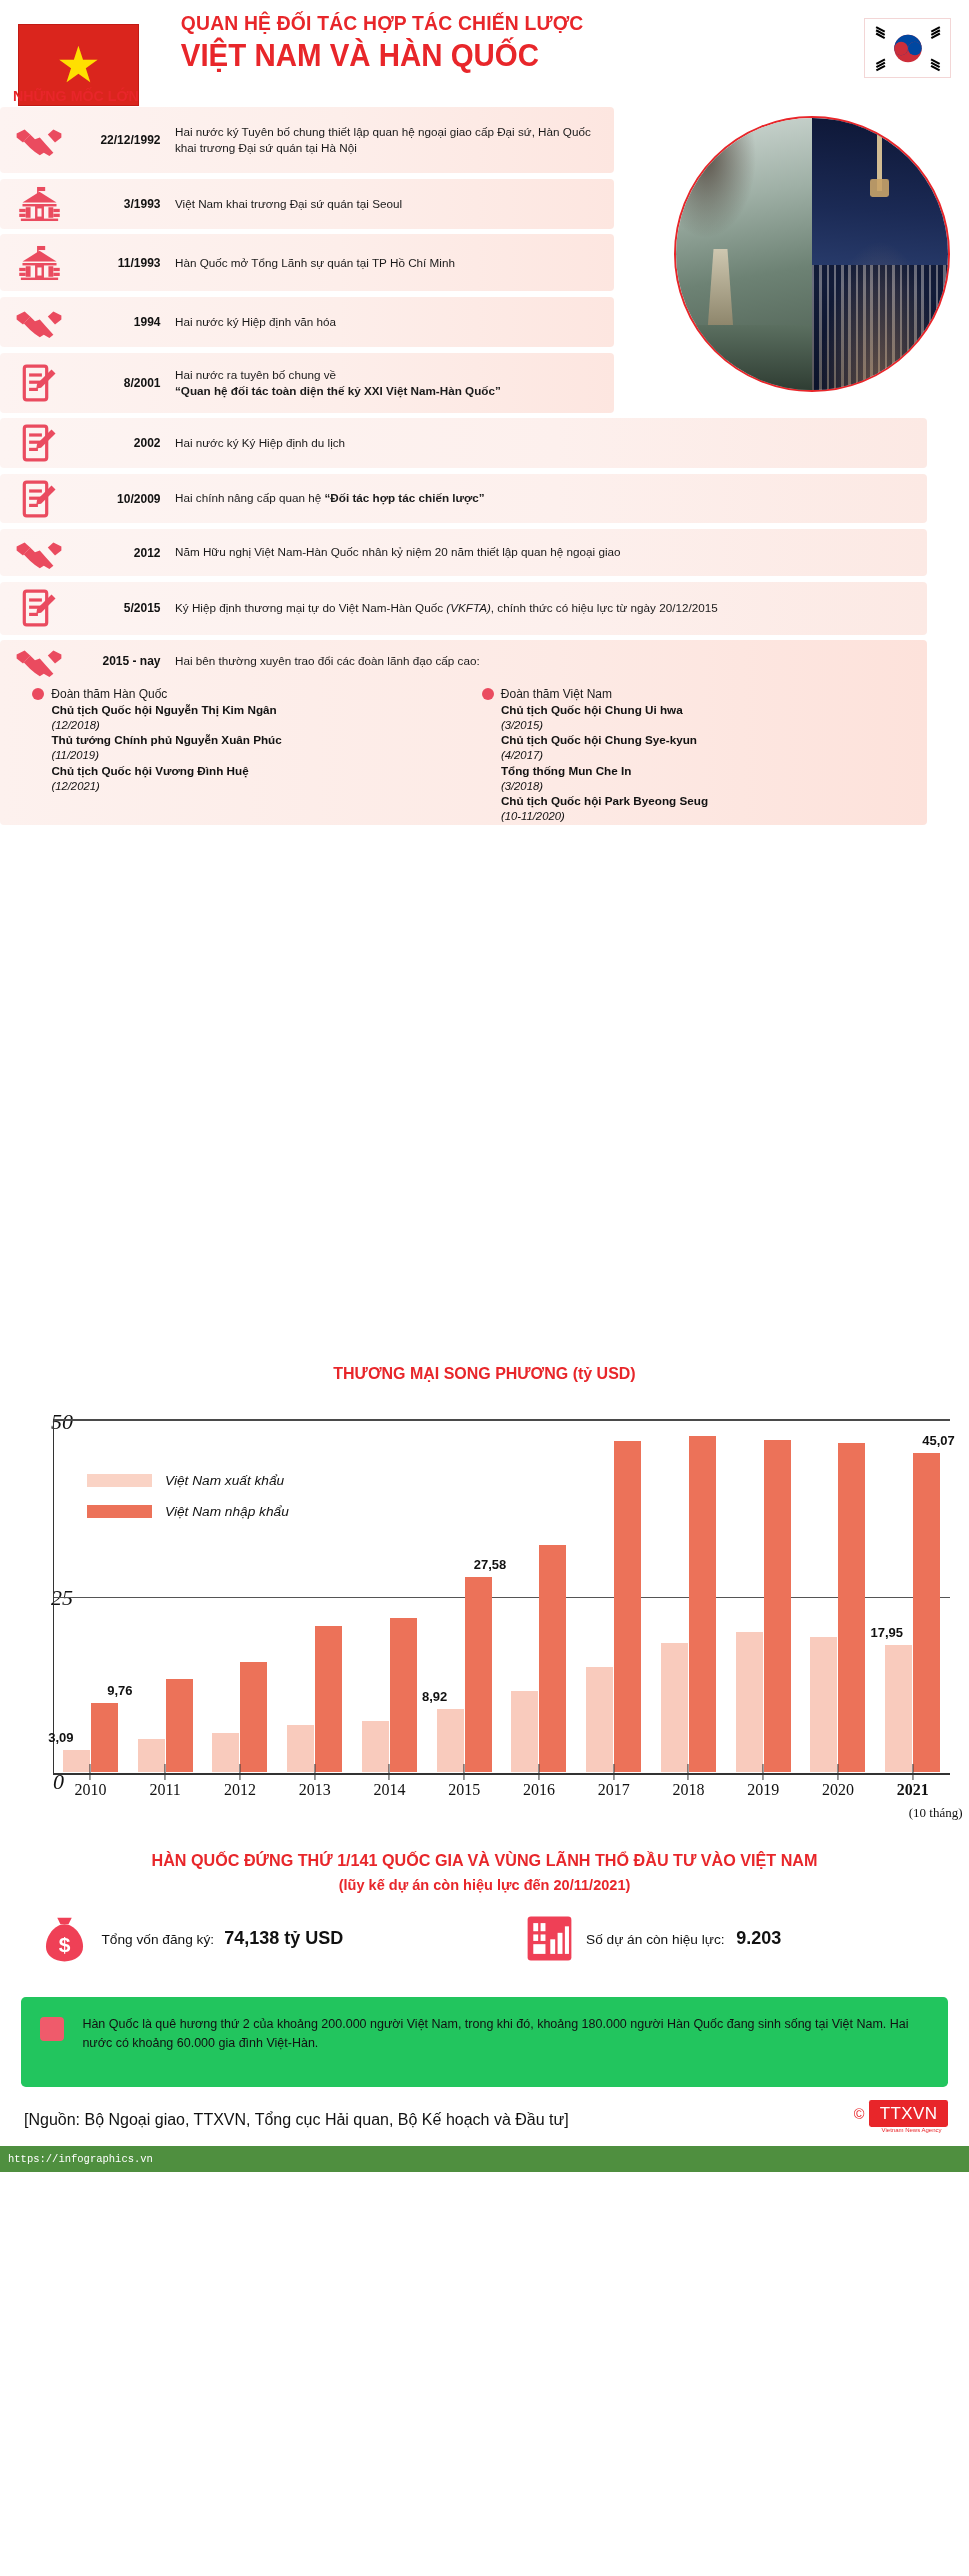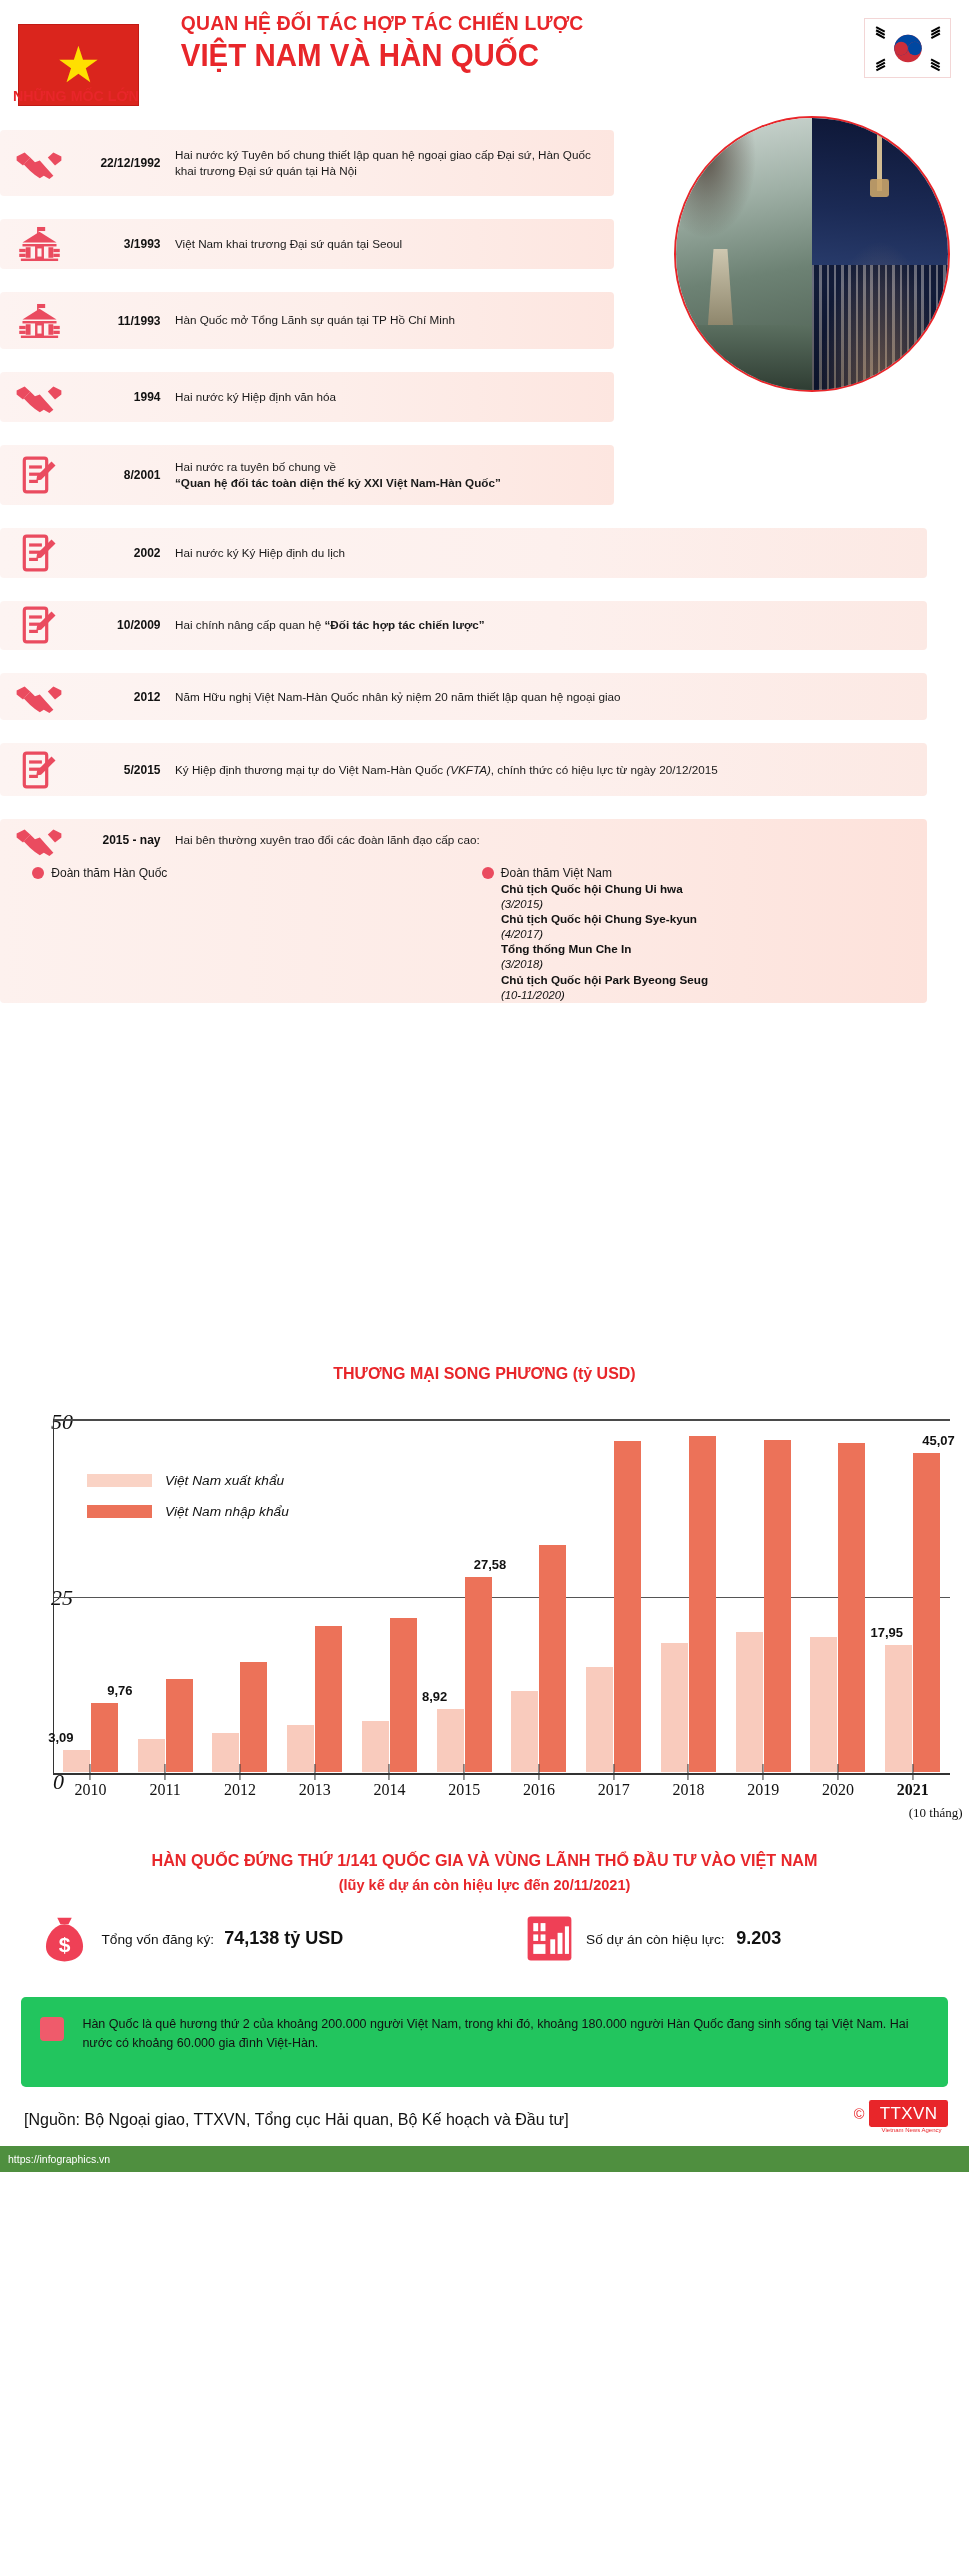--- a/index.html
+++ b/index.html
@@ -42,21 +42,21 @@
     color:#e8262a; font-weight:bold; font-size:15.3px;
     transform:scaleX(.93); transform-origin:left center;
   }
 
   
   .timeline { position:absolute; left:0; top:107px; width:969px; }
   .trow {
     position:relative; display:flex; align-items:center;
     background:linear-gradient(90deg,#fdf3f1 0%, #fdeeea 55%, #fde6e0 100%);
     border-radius:4px; margin-bottom:5.7px;
-    min-height:44px; padding:4.8px 8px 4.8px 0;margin-top:23px;
+    min-height:44px; padding:4.8px 8px 4.8px 0;
   }
   .trow.plain { background:linear-gradient(90deg,#fdf4f2 0%, #fdf0ed 60%, #fce9e4 100%); }
   .ticon { width:78px; flex:0 0 78px; display:flex; align-items:center; justify-content:center; }
   .ticon svg { display:block; }
   .tdate {
     flex:0 0 97px; text-align:right; padding-right:14.5px;
     font-weight:bold; font-size:12px; color:#111; white-space:nowrap;
   }
   .ttext { flex:1 1 auto; font-size:11.7px; line-height:1.38; color:#1a1a1a; }
   .ttext b { font-weight:bold; }
@@ -143,21 +143,21 @@
   .note-sq { width:24px; height:24px; flex:0 0 24px; background:#ef5b6b; border-radius:4px; margin-right:18px; margin-top:1.6px; }
   .note-tx { font-size:12.5px; line-height:1.55; color:#111; }
 
   
   .source { position:absolute; left:24px; top:2111px; font-size:16px; color:#111; }
   .ttxvn { position:absolute; right:21px; top:2100px; display:flex; align-items:center; }
   .ttxvn .cmark { font-size:14.5px; color:#e8262a; margin-right:4.8px; }
   .ttxvn .box { background:#e8262a; color:#fff; padding:4px 10.5px 3.2px; font-weight:normal; font-size:17px; border-radius:2.4px; letter-spacing:0.4px; }
   .ttxvn .sub { position:absolute; right:6.5px; top:27px; font-size:6px; color:#e8262a; }
   .footbar { position:absolute; left:0; top:2146px; width:969px; height:26px; background:#4f8f3f; display:flex; align-items:center; }
-  .footbar span { color:#fff; font-size:10.5px; padding-left:8px; }
+  .footbar span { color:#fff; font-size:10.5px; padding-left:8px;font-family:Liberation Mono, monospace; }
 </style>
 </head>
 <body>
 
 <div class="page">
 
   <div class="header">
     <div class="flag-vn">
       <div class="vn-star">★</div>
     </div>
@@ -381,20 +381,28 @@
             </svg>
         </div>
         <div class="tdate">2015 - nay</div>
         <div class="ttext">Hai bên thường xuyên trao đổi các đoàn lãnh đạo cấp cao:</div>
       </div>
       <div class="deleg-cols">
         <div class="deleg-col">
           <div class="deleg-title">
             <span class="bullet"></span><span>Đoàn thăm Hàn Quốc</span>
           </div>
+          <div style="padding-left:19.4px">
+            <div class="person">Chủ tịch Quốc hội Nguyễn Thị Kim Ngân</div>
+            <div class="period">(12/2018)</div>
+            <div class="person">Thủ tướng Chính phủ Nguyễn Xuân Phúc</div>
+            <div class="period">(11/2019)</div>
+            <div class="person">Chủ tịch Quốc hội Vương Đình Huệ</div>
+            <div class="period">(12/2021)</div>
+          </div>
         </div>
         <div class="deleg-col right">
           <div class="deleg-title">
             <span class="bullet"></span><span>Đoàn thăm Việt Nam</span>
           </div>
           <div style="padding-left:19.4px">
             <div class="person">Chủ tịch Quốc hội Chung Ui hwa</div>
             <div class="period">(3/2015)</div>
             <div class="person">Chủ tịch Quốc hội Chung Sye-kyun</div>
             <div class="period">(4/2017)</div>

